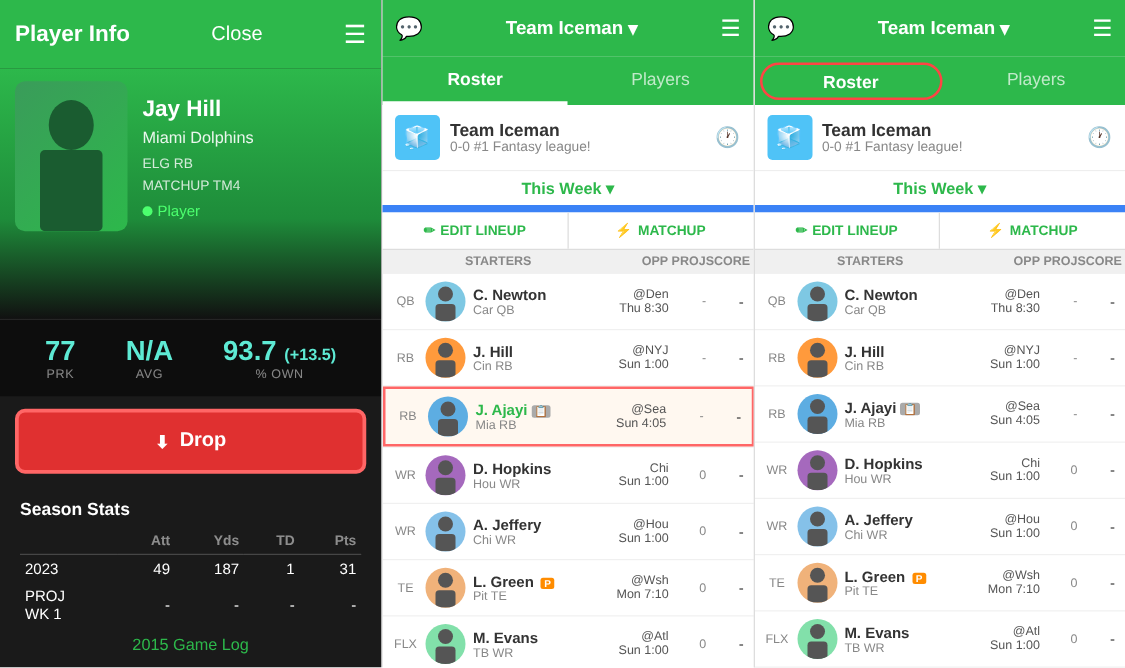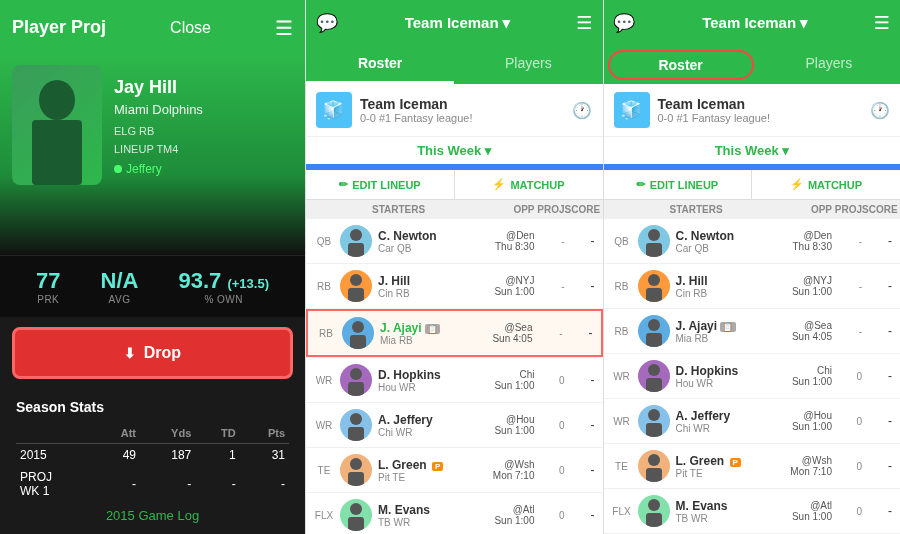--- a/index.html
+++ b/index.html
@@ -376,43 +376,43 @@
       border-radius: 20px;
       margin: 3px 4px !important;
       padding: 5px 0 !important;
     }
   </style>
 </head>
 <body>
 
 <div class="panel-player">
   <div class="panel-player-header">
-    <span class="title">Player Proj</span>
+    <span class="title">Player Info</span>
     <button class="close-btn">Close</button>
     <span style="color:white;font-size:20px;">☰</span>
   </div>
 
   <div class="player-bg">
     <div class="player-avatar">
 
       <svg width="90" height="120" viewBox="0 0 90 120">
         <ellipse cx="45" cy="35" rx="18" ry="20" fill="#1a5c30"></ellipse>
         <rect x="20" y="55" width="50" height="65" rx="4" fill="#1a5c30"></rect>
       </svg>
     </div>
     <div class="player-info-text">
       <div class="player-name">Jay Hill</div>
       <div class="player-team">Miami Dolphins</div>
       <div class="player-meta">
         <span>ELG  RB</span>
-        <span>LINEUP  TM4</span>
+        <span>MATCHUP  TM4</span>
       </div>
       <div class="health-indicator">
         <div class="health-dot"></div>
-        <span class="health-text">Jeffery</span>
+        <span class="health-text">Player</span>
       </div>
     </div>
   </div>
 
   <div class="stats-row">
     <div class="stat-item">
       <div class="stat-value">77</div>
       <div class="stat-label">PRK</div>
     </div>
     <div class="stat-item">
@@ -440,21 +440,21 @@
         <tr>
           <th></th>
           <th>Att</th>
           <th>Yds</th>
           <th>TD</th>
           <th>Pts</th>
         </tr>
       </thead>
       <tbody>
         <tr>
-          <td>2015</td>
+          <td>2023</td>
           <td>49</td>
           <td>187</td>
           <td>1</td>
           <td>31</td>
         </tr>
         <tr>
           <td>PROJ<br>WK 1</td>
           <td>-</td>
           <td>-</td>
           <td>-</td>

